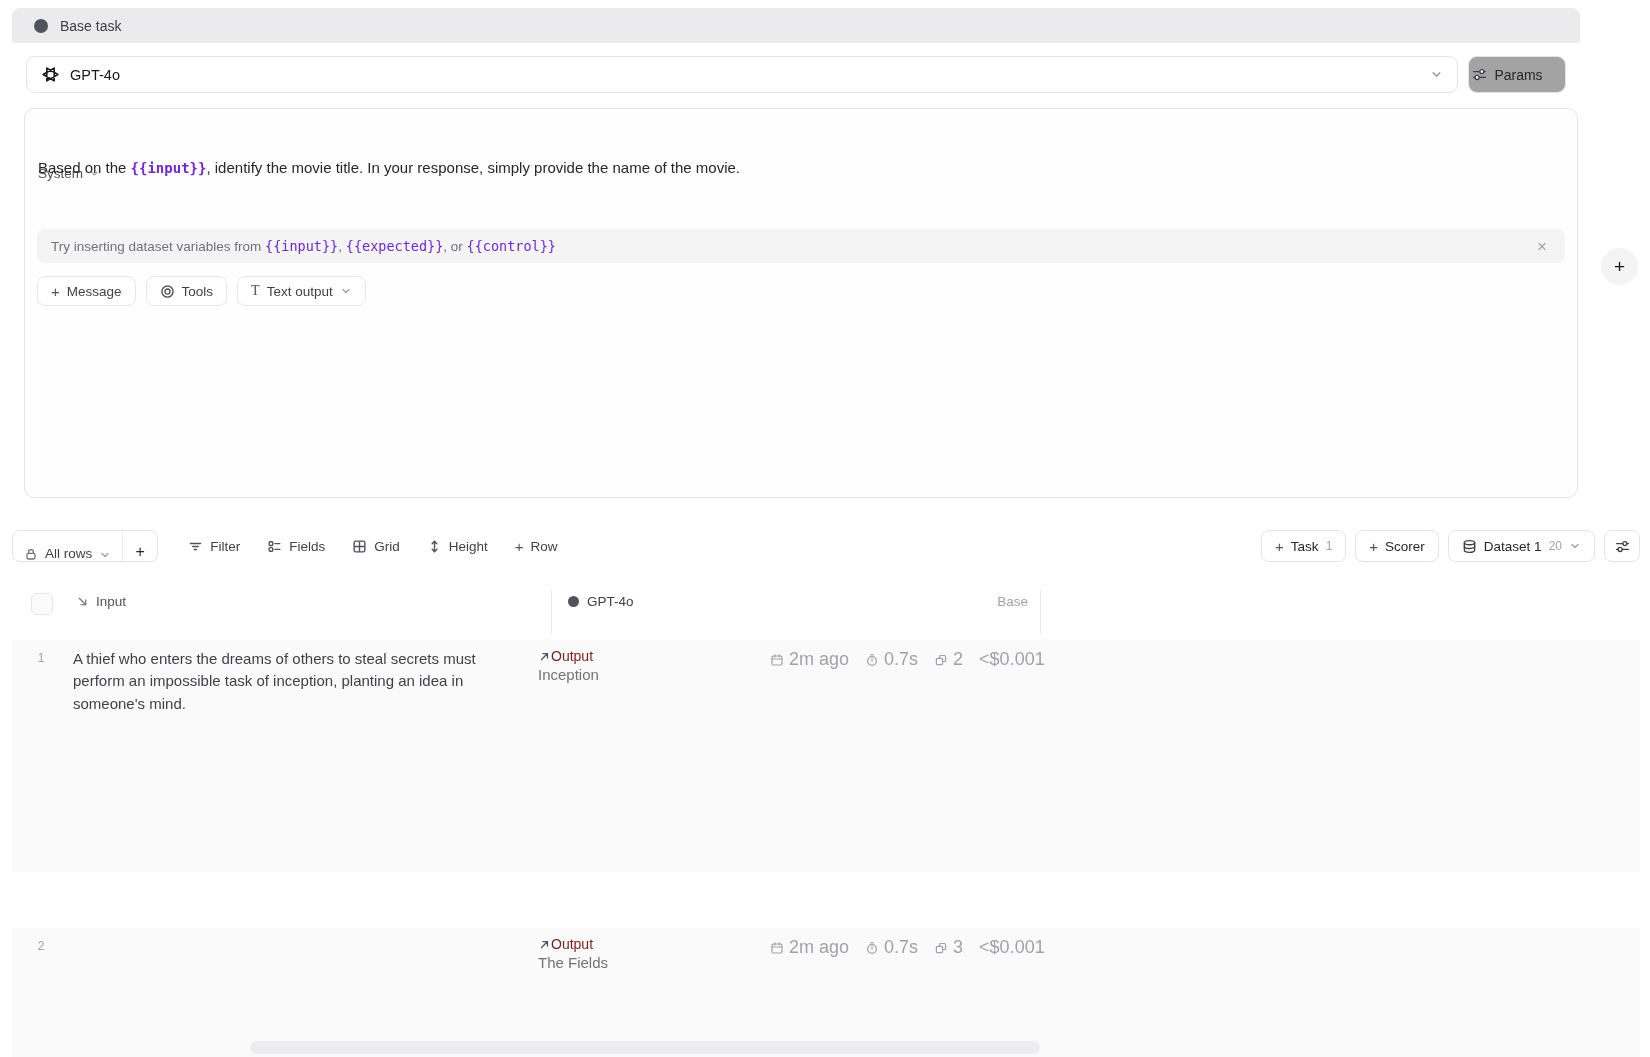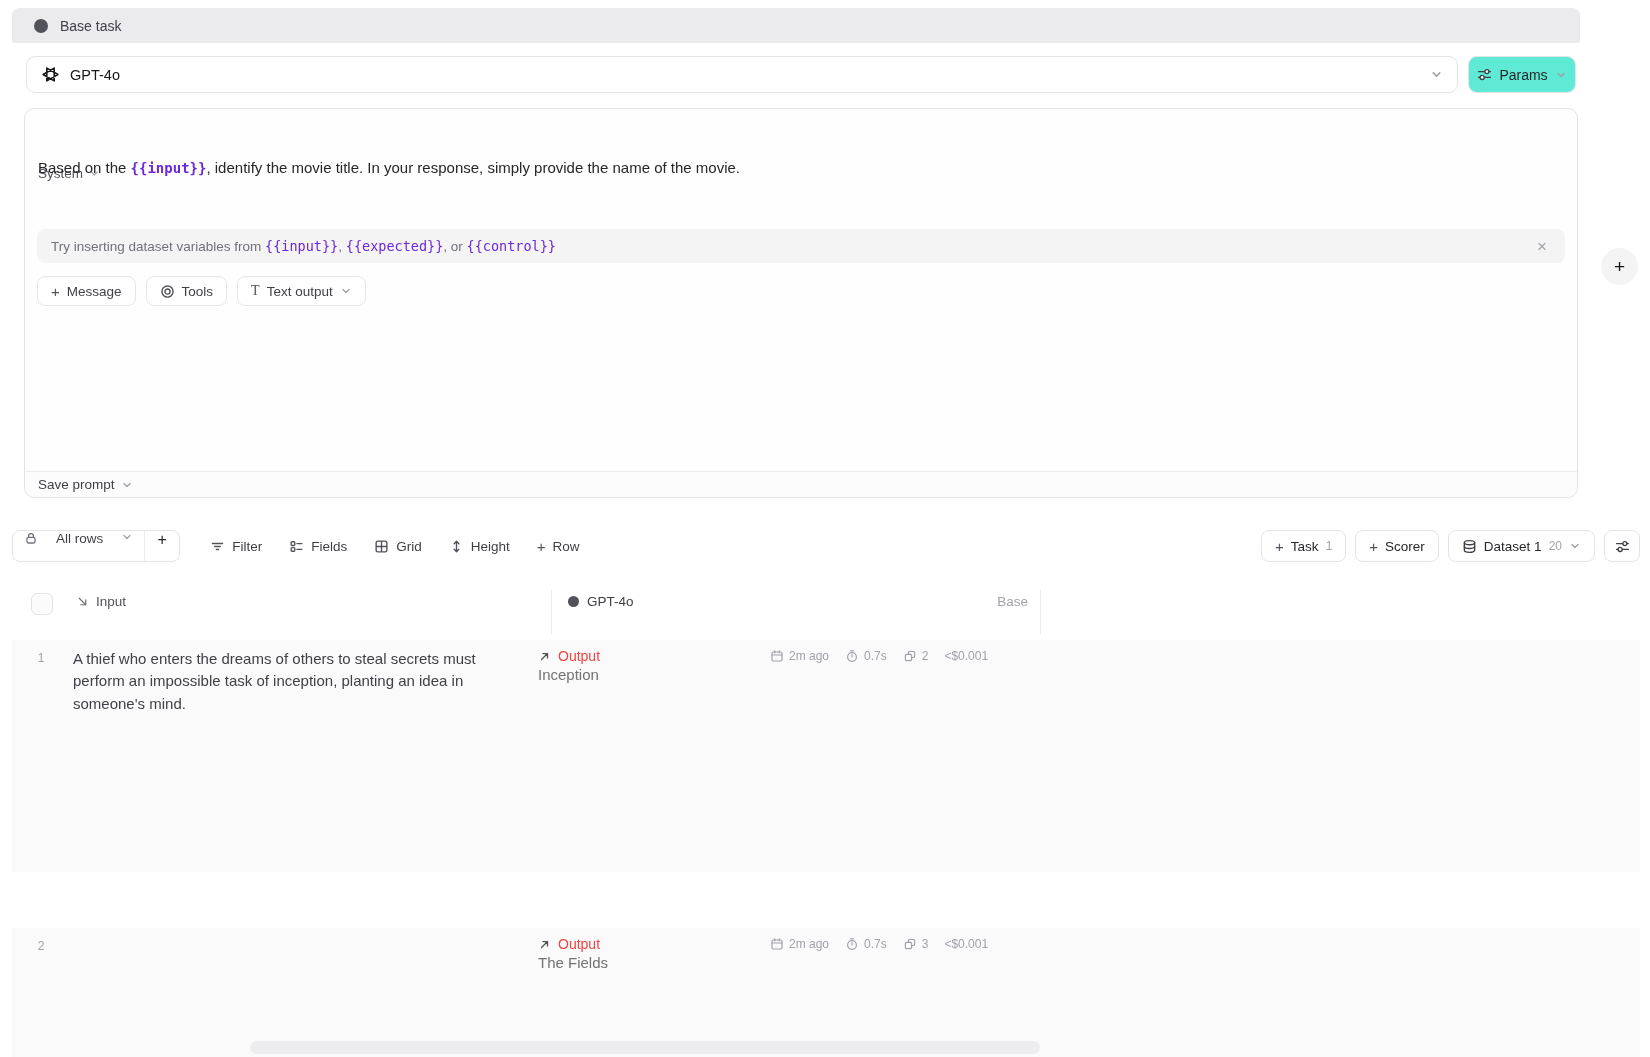--- a/index.html
+++ b/index.html
@@ -23,22 +23,22 @@
 
   
   .model-row{
     position:absolute;left:26px;top:56px;width:1432px;height:37px;box-sizing:border-box;
     background:#fff;border:1px solid #e4e4e7;border-radius:9px;
     display:flex;align-items:center;gap:10px;padding:0 14px;cursor:pointer;
   }
   .model-name{font-size:14.5px;color:#18181b;}
   .model-row .chev{margin-left:auto;color:#a1a1aa;}
   .params-btn{
-    position:absolute;left:1468px;top:56px;width:108px;height:37px;box-sizing:border-box;
-    background:#5eead4;border:1px solid #e4e4e7;border-radius:9px;
+    position:absolute;left:1468px;top:56px;width:98px;height:37px;box-sizing:border-box;
+    background:#a3a3a3;border:1px solid #e4e4e7;border-radius:9px;
     display:flex;align-items:center;justify-content:center;gap:7px;
     font-size:14px;color:#27272a;cursor:pointer;
   }
 
   
   .prompt-panel{
     position:absolute;left:24px;top:108px;width:1554px;height:390px;box-sizing:border-box;
     background:#fefefe;border:1px solid #e4e4e7;border-radius:10px;
   }
   .system-row{position:absolute;left:13px;top:17px;display:flex;align-items:center;gap:6px;cursor:pointer;margin-top:40px;}
@@ -66,21 +66,21 @@
   
   .add-task-btn{
     position:absolute;left:1601px;top:248px;width:37px;height:37px;border-radius:50%;
     background:#f4f4f5;display:flex;align-items:center;justify-content:center;
     font-size:19px;color:#18181b;cursor:pointer;
   }
 
   
   .grid-toolbar{position:absolute;left:12px;top:530px;width:1628px;height:32px;display:flex;align-items:center;}
   .seg-ctrl{display:flex;align-items:stretch;height:32px;border:1px solid #e4e4e7;border-radius:8px;background:#fff;box-sizing:border-box;overflow:hidden;}
-  .seg{display:flex;align-items:flex-start;gap:18px;padding:0 11px;font-size:13.5px;color:#3f3f46;cursor:pointer;}
+  .seg{display:flex;align-items:flex-end;gap:7px;padding:0 11px;font-size:13.5px;color:#3f3f46;cursor:pointer;}
   .seg-divider{width:1px;background:#ececee;}
   .seg-plus{width:34px;justify-content:center;padding:0;font-size:16px;color:#27272a;}
   .ghost-btn{display:flex;align-items:center;gap:7px;height:32px;padding:0 11px;font-size:13.5px;color:#3f3f46;border-radius:8px;cursor:pointer;}
   .tb-left{display:flex;align-items:center;gap:5px;}
   .tb-left .seg-ctrl{margin-right:14px;}
   .tb-right{margin-left:auto;display:flex;align-items:center;gap:9px;}
   .tb-btn{
     display:flex;align-items:center;gap:7px;height:32px;box-sizing:border-box;padding:0 13px;
     background:#fff;border:1px solid #e4e4e7;border-radius:8px;font-size:13.5px;color:#27272a;cursor:pointer;
   }
@@ -96,23 +96,23 @@
   .hdr-dot{width:11px;height:11px;border-radius:50%;background:#52525b;}
   .hdr-base{position:absolute;left:930px;top:6px;width:86px;text-align:right;font-size:13.5px;color:#a1a1aa;}
 
   
   .grid-row{position:absolute;left:12px;width:1628px;background:#fafafa;}
   .row-1{top:640px;height:232px;}
   .row-2{top:928px;height:129px;}
   .row-num{position:absolute;left:18px;top:11px;width:22px;text-align:center;font-size:12px;color:#a1a1aa;}
   .row-input{position:absolute;left:61px;top:8px;width:448px;font-size:15px;color:#3f3f46;line-height:22.4px;}
   .out-cell{position:absolute;left:526px;top:8px;}
-  .out-head{display:flex;align-items:center;gap:7px;font-size:14px;color:#ef4444;}
+  .out-head{display:flex;align-items:center;font-size:14px;color:#7f1d1d;}
   .out-text{font-size:15px;color:#737373;line-height:22px;}
-  .row-meta{position:absolute;left:758px;top:9px;display:flex;align-items:center;gap:16px;font-size:12px;color:#a1a1aa;}
+  .row-meta{position:absolute;left:758px;top:9px;display:flex;align-items:center;gap:16px;font-size:18px;color:#a1a1aa;}
   .meta-item{display:flex;align-items:center;gap:5px;}
 
   
   .h-scrollbar{position:absolute;left:250px;top:1041px;width:790px;height:13px;border-radius:7px;background:#ededef;cursor:pointer;}
 </style>
 </head>
 <body>
 
 <div class="screen">
 
@@ -173,28 +173,20 @@
       </div>
       <div class="p-btn">
         <span class="t-glyph">T</span>
         <span>Text output</span>
         <svg class="ico" width="12" height="12" viewBox="0 0 12 12" fill="none" stroke="#a1a1aa" stroke-width="1.4" stroke-linecap="round" stroke-linejoin="round">
             <path d="M3 4.5l3 3 3-3"></path>
           </svg>
       </div>
     </div>
 
-    <div class="panel-footer">
-      <div class="save-prompt">
-        <span>Save prompt</span>
-        <svg class="ico" width="12" height="12" viewBox="0 0 12 12" fill="none" stroke="#a1a1aa" stroke-width="1.4" stroke-linecap="round" stroke-linejoin="round">
-            <path d="M3 4.5l3 3 3-3"></path>
-          </svg>
-      </div>
-    </div>
   </div>
 
   <div class="add-task-btn">
     <span>+</span>
   </div>
 
   <div class="grid-toolbar">
     <div class="tb-left">
       <div class="seg-ctrl">
         <div class="seg">

